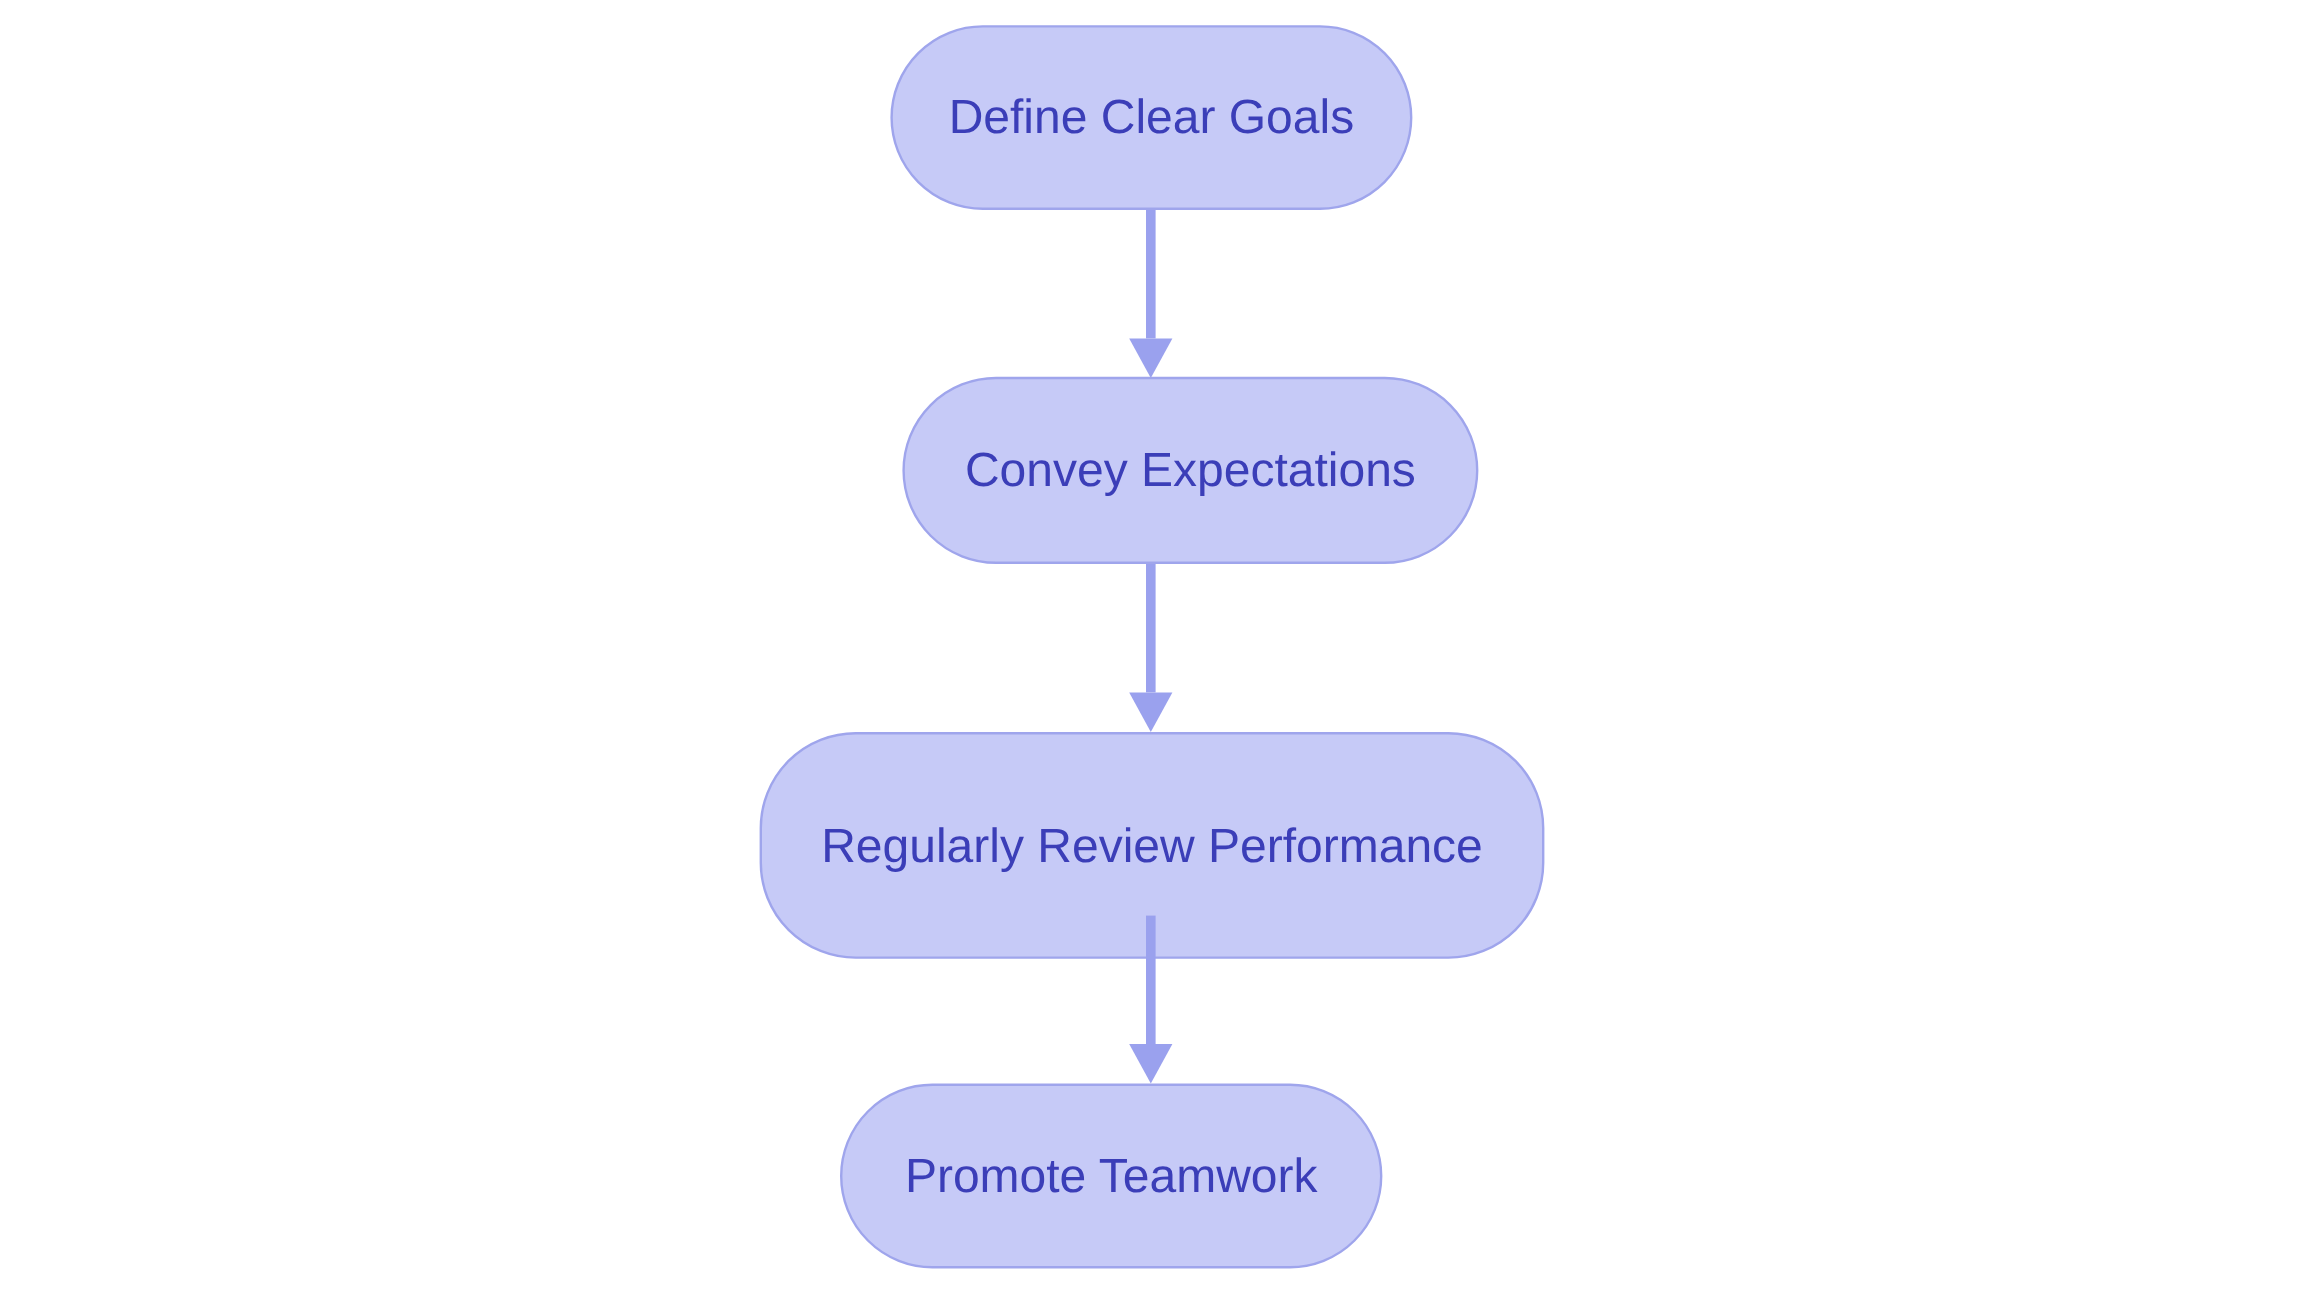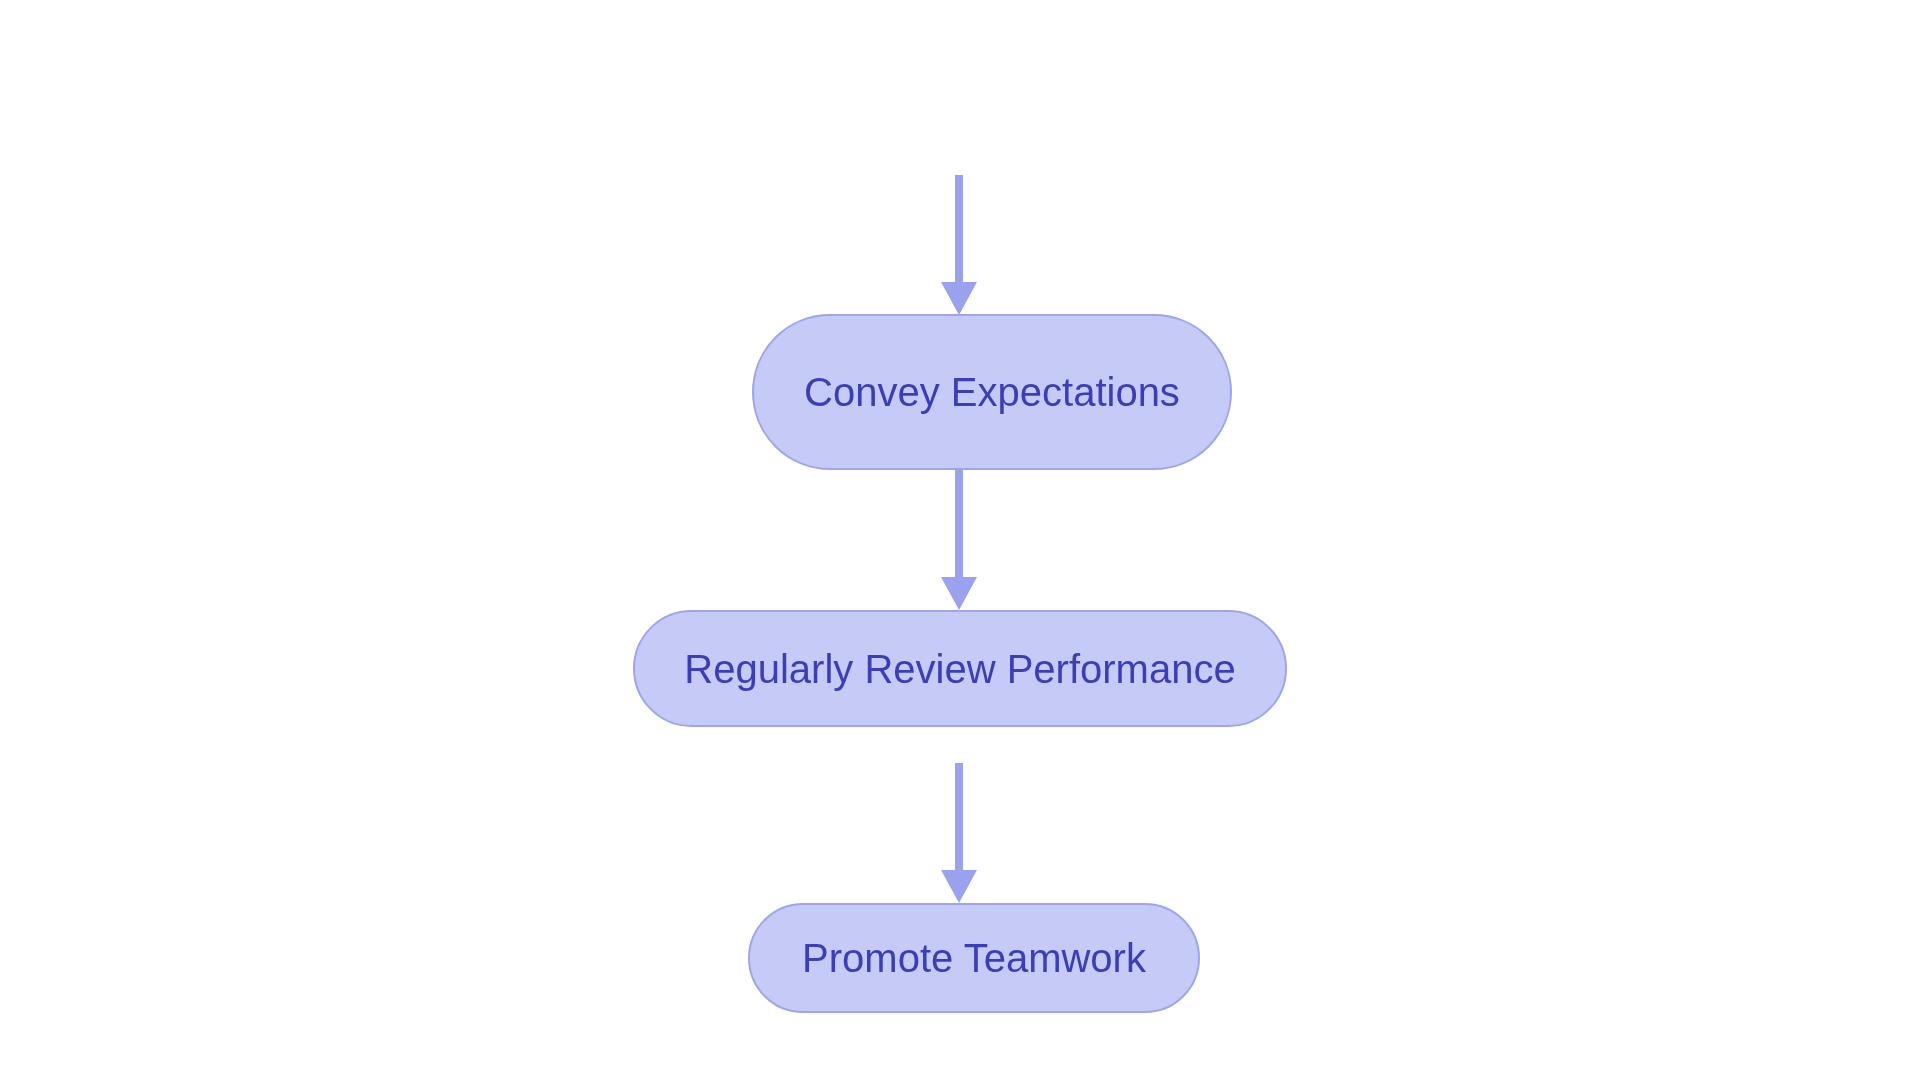--- a/index.html
+++ b/index.html
@@ -29,22 +29,22 @@
     justify-content: center;
     color: #3b3eb8;
     font-size: 40px;
     line-height: 1.2;
     text-align: center;
     white-space: nowrap;
   }
 
   .node-1 { left: 742px; top: 21px;  width: 435px; height: 154px; }
   .node-2 { left: 752px; top: 314px; width: 480px; height: 156px; }
-  .node-3 { left: 633px; top: 610px; width: 654px; height: 117px; }
-  .node-4 { left: 748px; top: 903px; width: 452px; height: 110px; }
+  .node-3 { left: 633px; top: 610px; width: 654px; height: 189px; }
+  .node-4 { left: 700px; top: 903px; width: 452px; height: 154px; }
 
   .arrow {
     position: absolute;
     left: 940px;
     width: 37px;
     display: flex;
     flex-direction: column;
     align-items: center;
   }
 
@@ -64,20 +64,23 @@
 
   .arrow-1 { top: 175px; height: 140px; }
   .arrow-2 { top: 470px; height: 140px; }
   .arrow-3 { top: 763px; height: 140px; }
 </style>
 </head>
 <body>
 
 <div class="canvas">
 
+  <div class="node node-1">
+    <span>Define Clear Goals</span>
+  </div>
 
   <div class="arrow arrow-1">
     <div class="shaft"></div>
     <div class="head"></div>
   </div>
 
   <div class="node node-2">
     <span>Convey Expectations</span>
   </div>
 

